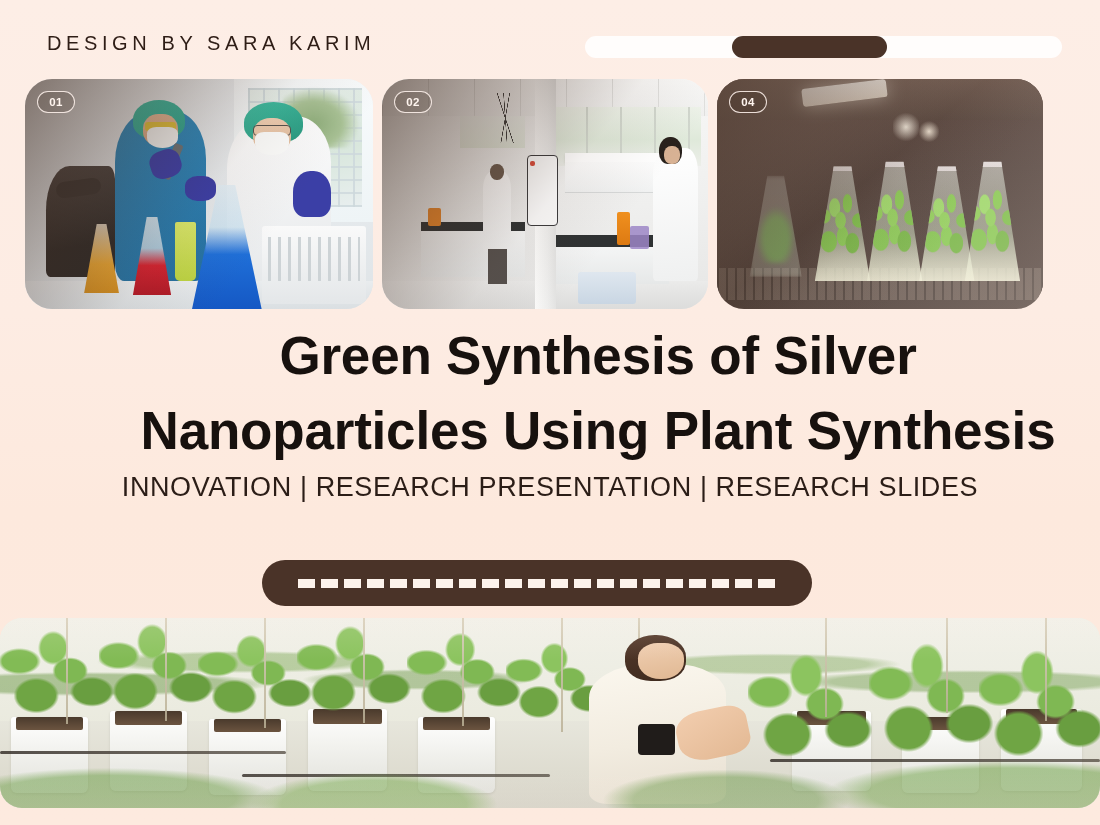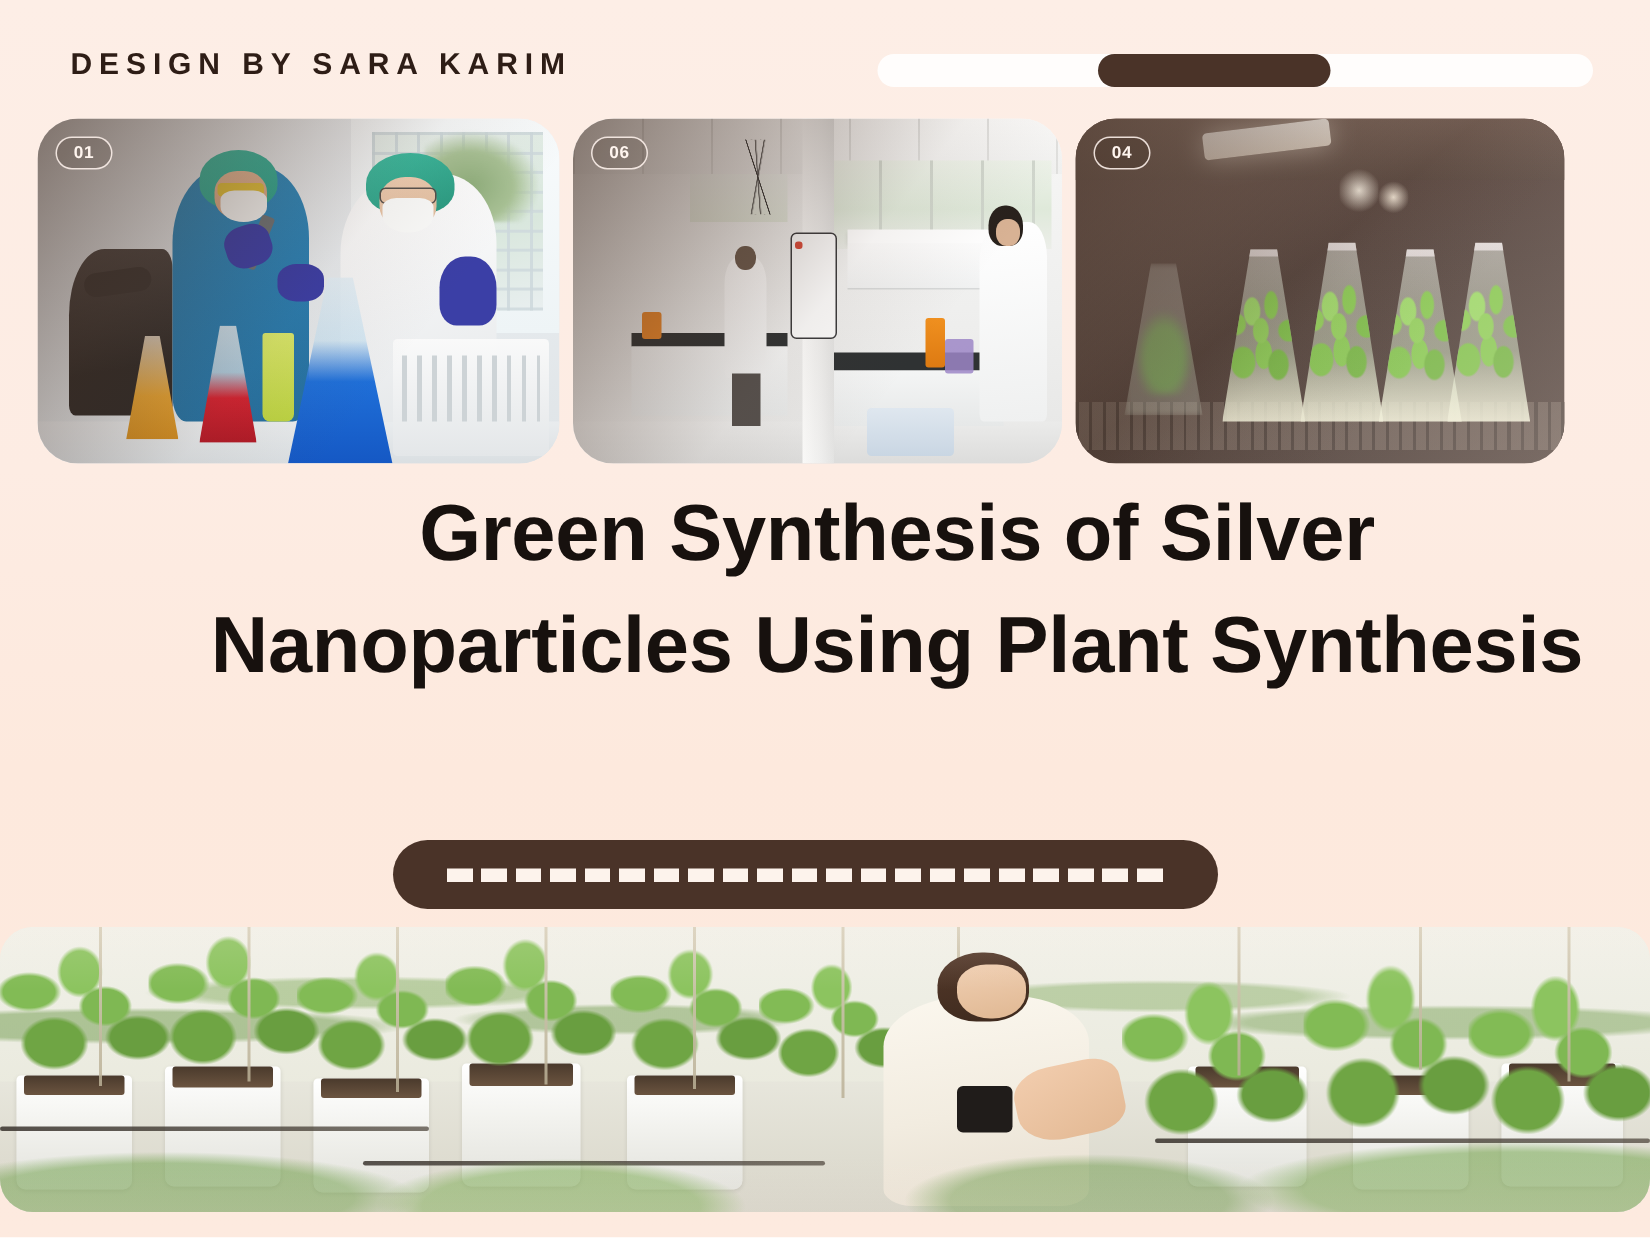--- a/index.html
+++ b/index.html
@@ -19,21 +19,21 @@
     overflow: hidden;
     background: linear-gradient(180deg, #fdeee6 0%, #fdece3 38%, #fde9dd 62%, #fdeadf 100%);
   }
 
   
   .byline {
     position: absolute;
     left: 47px;
     top: 32px;
     font-size: 20px;
-    font-weight: 700;
+    font-weight: 400;
     letter-spacing: 4.6px;
     color: #2e1d16;
     white-space: nowrap;
   }
 
   .progress-track {
     position: absolute;
     left: 585px;
     top: 36px;
     width: 477px;
@@ -610,21 +610,21 @@
         <div class="pillar"></div>
         <div class="panel"></div>
         <div class="orange-bottle"></div>
         <div class="violet-box"></div>
         <div class="cart"></div>
         <div class="lab-b"></div>
         <div class="lab-b-head"></div>
         <div class="lab-b-face"></div>
       </div>
       <div class="card-scrim"></div>
-      <div class="badge">06</div>
+      <div class="badge">02</div>
     </div>
 
     <div class="card card-3">
       <div class="card-photo p3">
         <div class="topbar"></div>
         <div class="tube-light"></div>
         <div class="bokeh1"></div>
         <div class="bokeh2"></div>
         <div class="shelf"></div>
         <div class="fback">
@@ -654,20 +654,21 @@
       <div class="badge">04</div>
     </div>
 
   </div>
 
   <div class="title">
     <div>Green Synthesis of Silver</div>
     <div>Nanoparticles Using Plant Synthesis</div>
   </div>
 
+  <div class="subtitle">INNOVATION  |  RESEARCH PRESENTATION | RESEARCH SLIDES</div>
 
   <div class="cta">
     <div class="cta-dashes"></div>
   </div>
 
   <div class="hero">
     <div class="backrow"></div>
     <div class="ground"></div>
 
     <div class="bag" style="left:1%;  top:52%; width:7.0%; height:40%;"></div>

